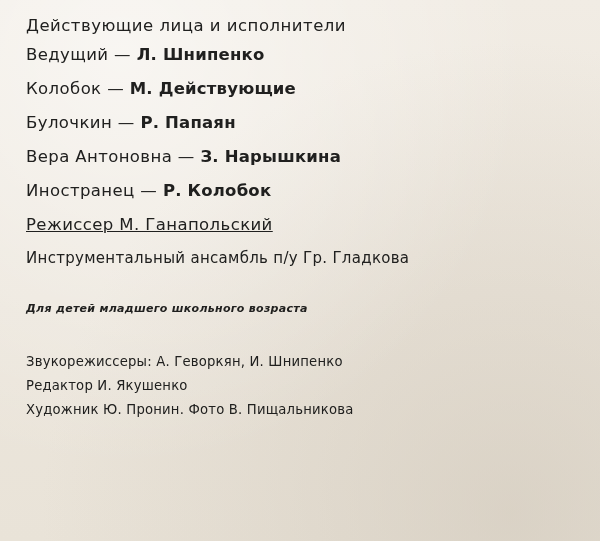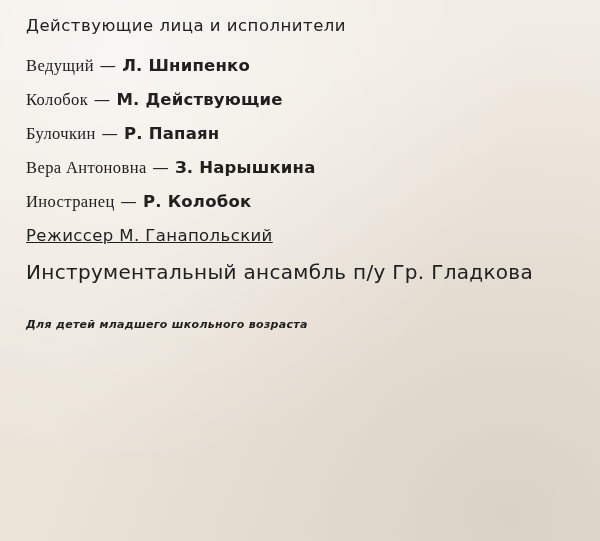--- a/index.html
+++ b/index.html
@@ -38,46 +38,45 @@
   }
   .cast-line {
     font-size: 16.5px;
     line-height: 1;
     letter-spacing: 0.4px;
     margin: 0 0 17.5px 0;
     white-space: nowrap;
   }
   .cast-line .role {
     font-weight: normal;
-    font-family: Liberation Serif, serif;
   }
   .cast-line .dash {
     font-weight: normal;
   }
   .cast-line .actor {
     font-weight: bold;
     letter-spacing: 0.2px;
   }
   .heading-line {
     font-size: 16.5px;
     line-height: 1;
     letter-spacing: 0.5px;
-    margin: 0 0 23px 0;
+    margin: 0 0 12px 0;
     white-space: nowrap;
   }
   .plain-line {
     font-size: 16.5px;
     line-height: 1;
     letter-spacing: 0.4px;
     margin: 0 0 17.5px 0;
     white-space: nowrap;
     text-decoration: underline;
   }
   .ensemble-line {
-    font-size: 20px;
+    font-size: 15px;
     line-height: 1;
     letter-spacing: 0.3px;
     margin: 0 0 14px 0;
     white-space: nowrap;
   }
   .audience-note {
     font-size: 11px;
     font-weight: bold;
     font-style: italic;
     letter-spacing: 0.3px;
@@ -133,14 +132,19 @@
       <span class="actor">Р. Колобок</span>
     </li>
   </ul>
 
   <div class="plain-line">Режиссер М. Ганапольский</div>
 
   <div class="ensemble-line">Инструментальный ансамбль п/у Гр. Гладкова</div>
 
   <div class="audience-note">Для детей младшего школьного возраста</div>
 
+  <ul class="credits">
+    <li class="credit-line">Звукорежиссеры: А. Геворкян, И. Шнипенко</li>
+    <li class="credit-line">Редактор И. Якушенко</li>
+    <li class="credit-line">Художник Ю. Пронин. Фото В. Пищальникова</li>
+  </ul>
 
 </div>
 
 </body></html>

